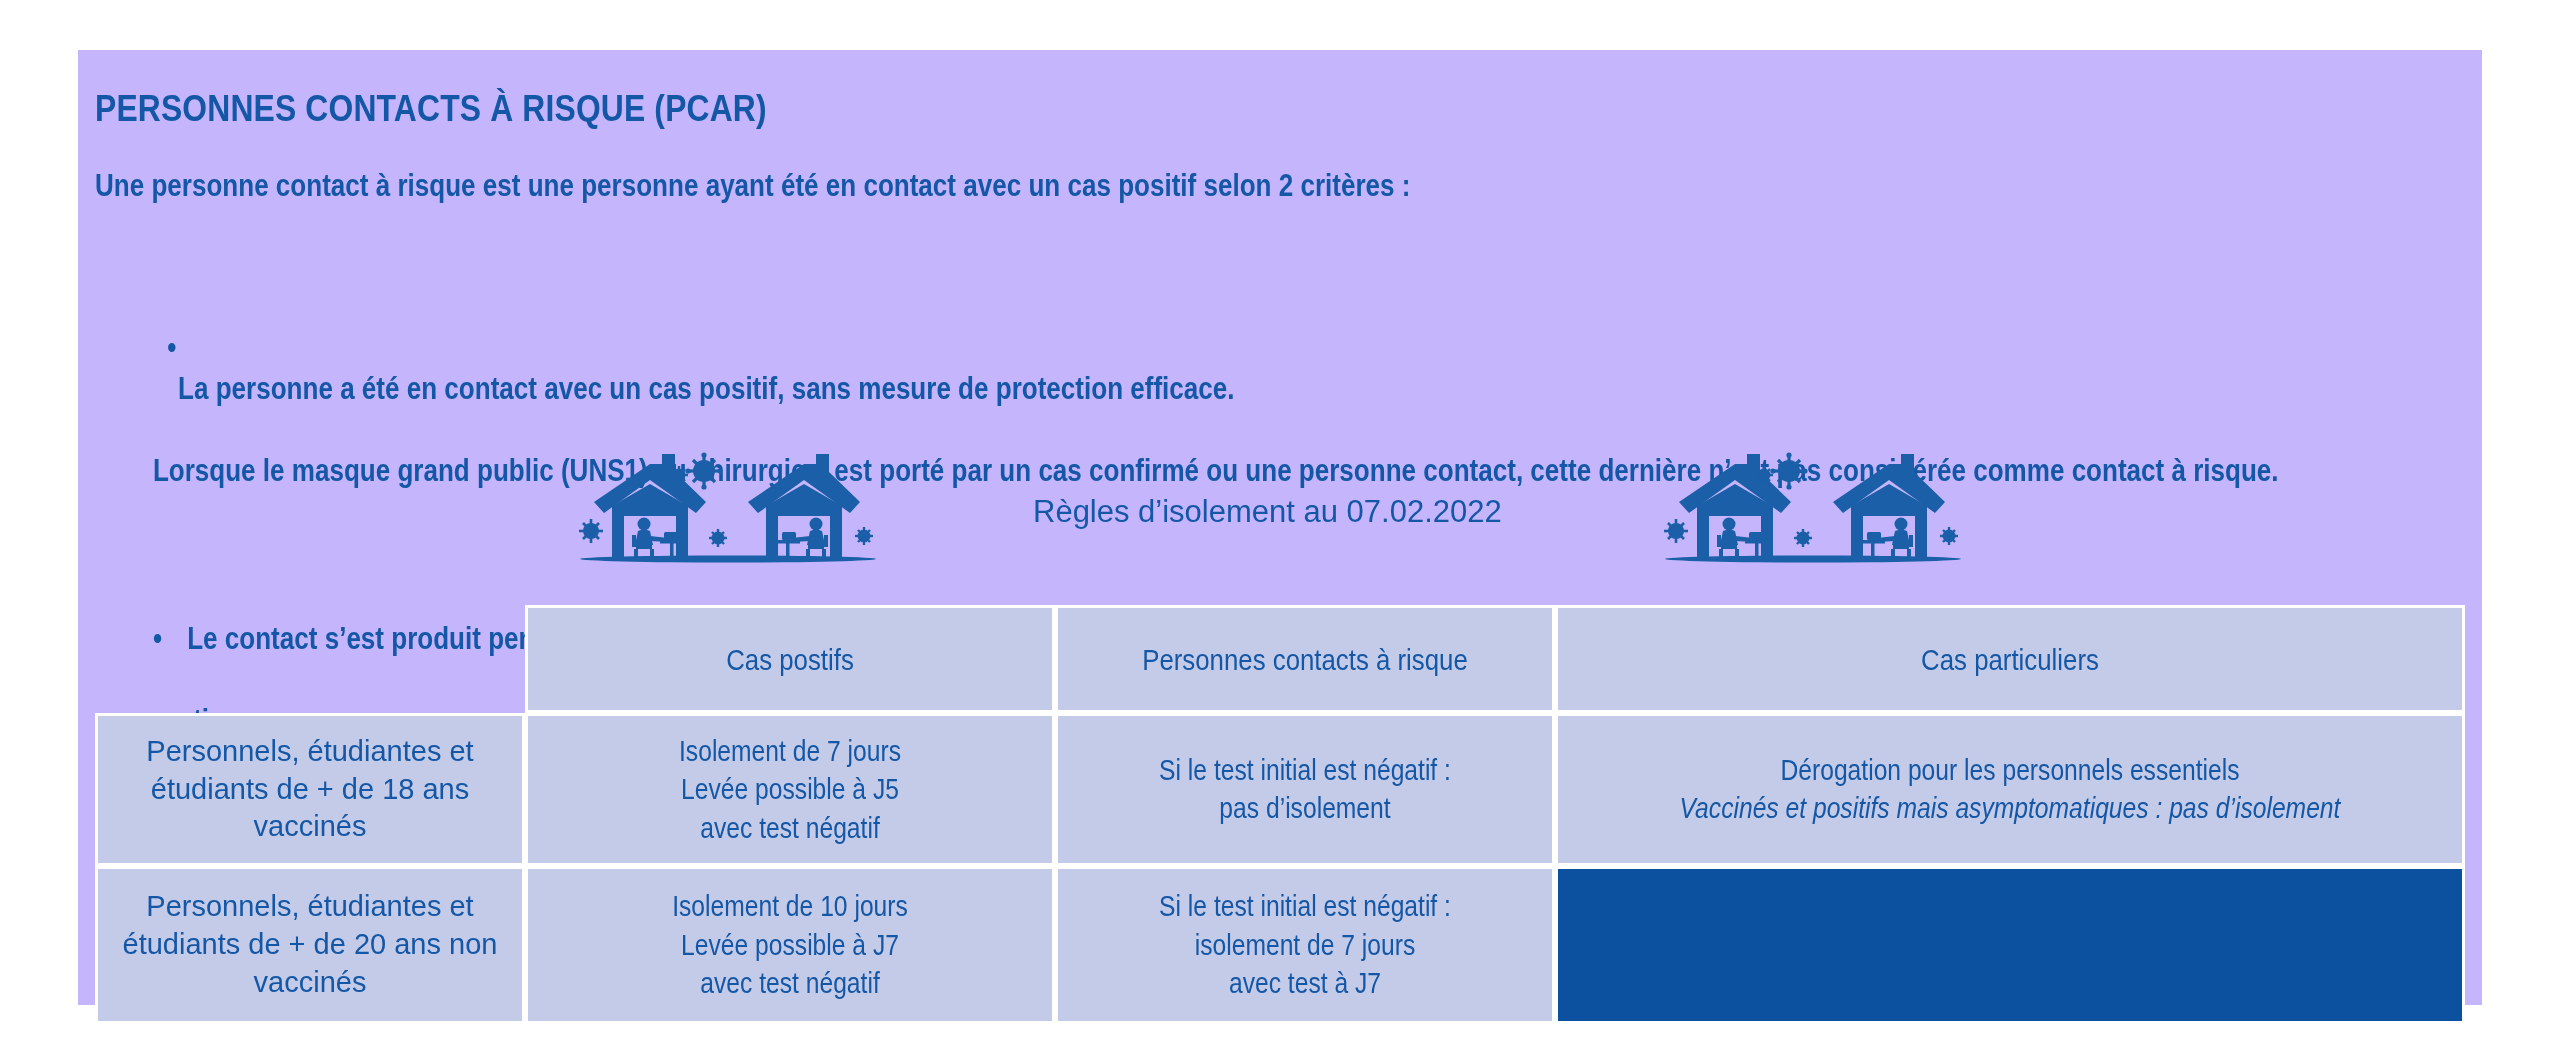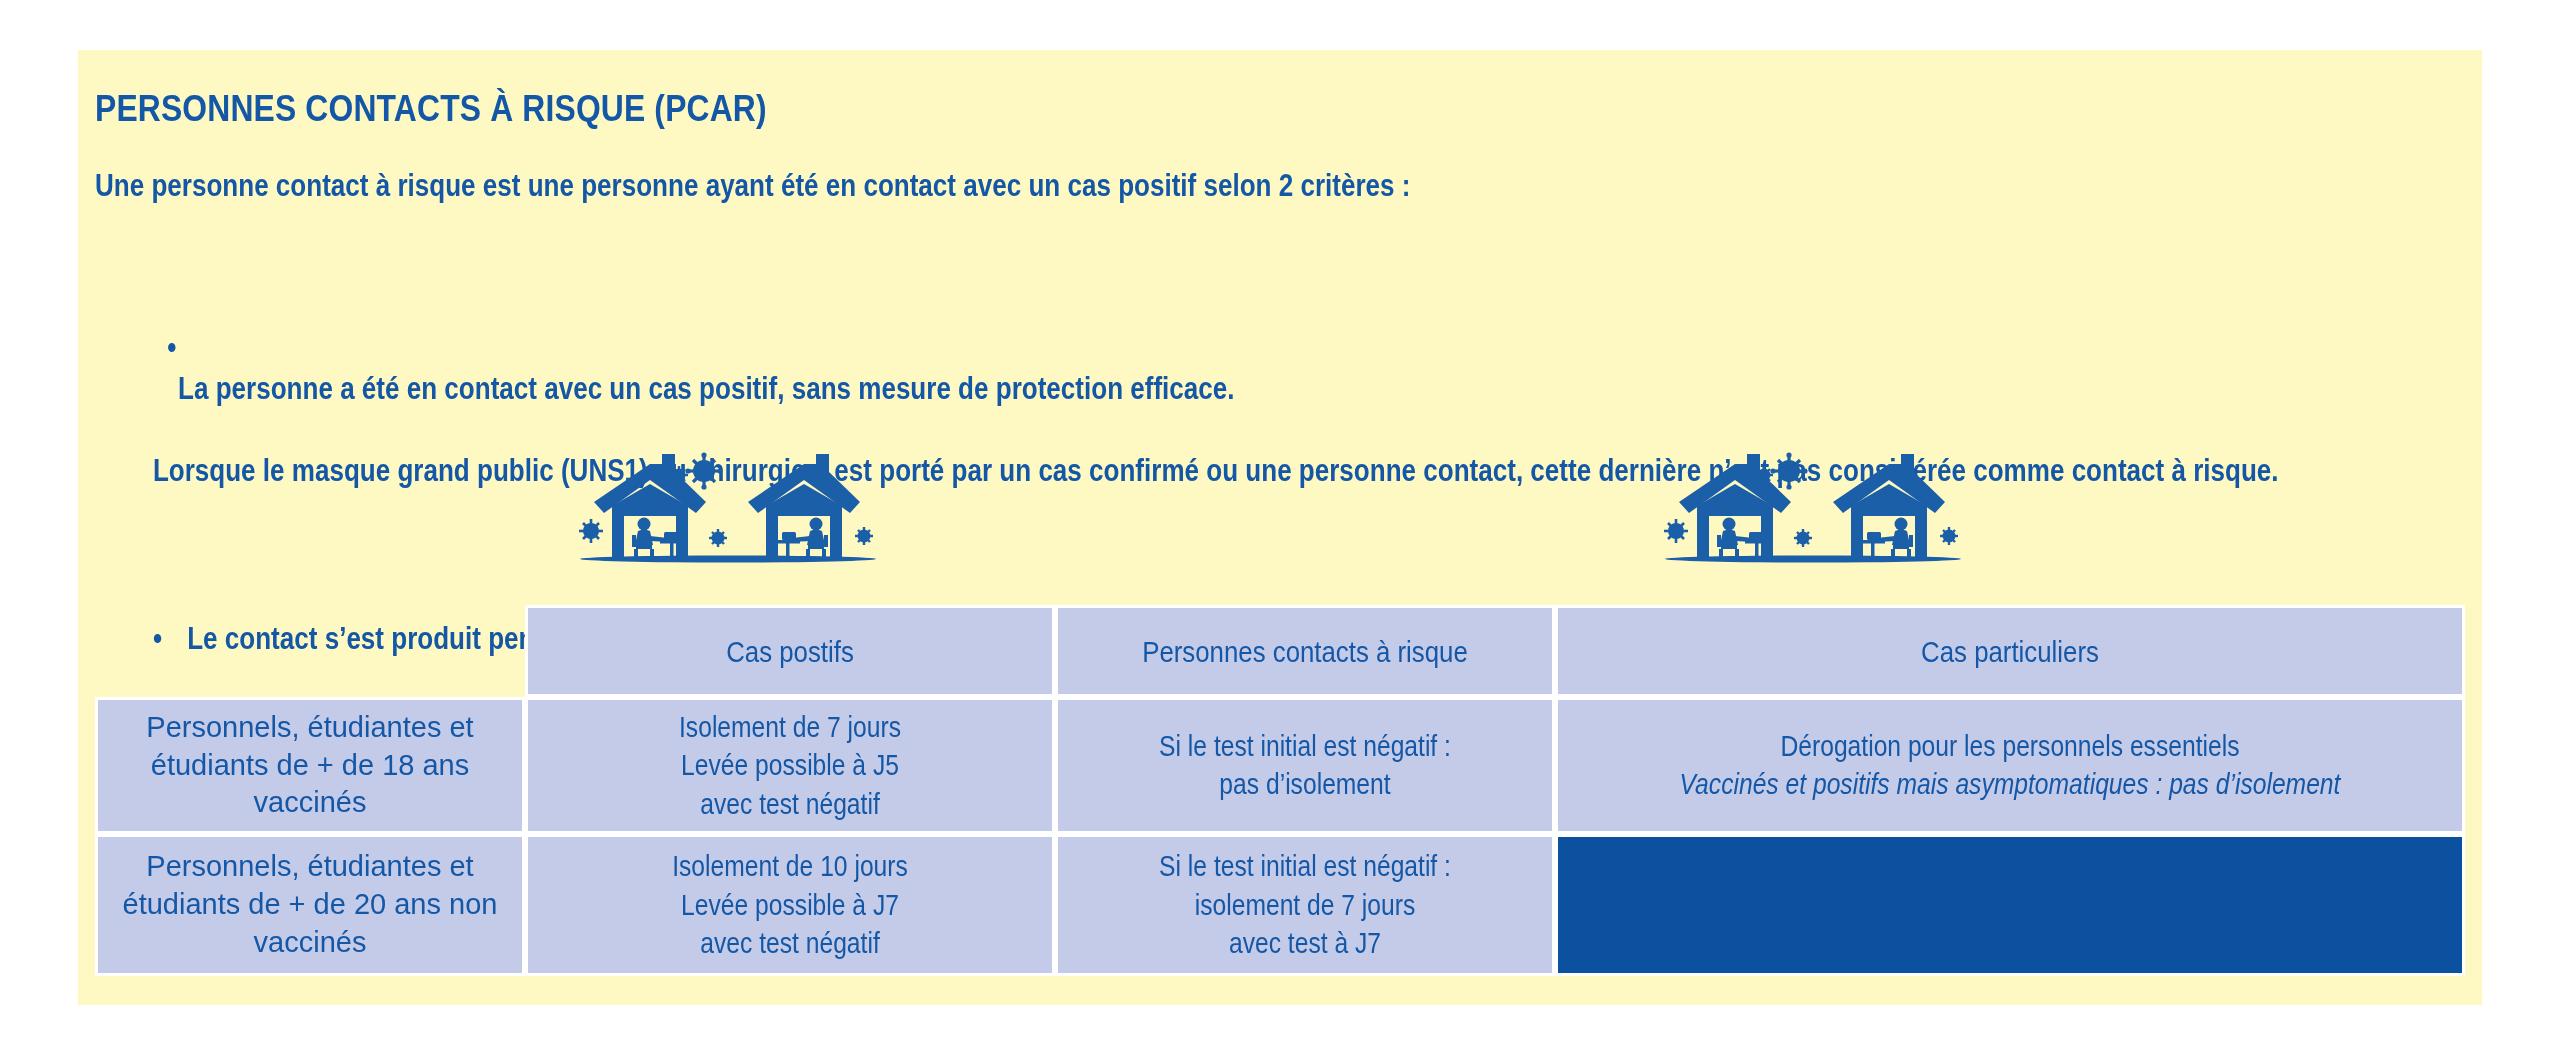--- a/index.html
+++ b/index.html
@@ -15,21 +15,21 @@
     overflow: hidden;
   }
 
   
   .panel {
     position: absolute;
     left: 78px;
     top: 50px;
     width: 2404px;
     height: 955px;
-    background: #fef9c3;
+    background: #c4b5fd;
     box-sizing: border-box;
   }
 
   
   .title {
     position: absolute;
     left: 17px;
     top: 38px;
     font-size: 37px;
     font-weight: bold;
@@ -98,21 +98,21 @@
     position: absolute;
     left: 17px;
     top: 555px;
     width: 2370px;
     border-collapse: separate;
     border-spacing: 0;
     table-layout: fixed;
   }
   .iso-table td,
   .iso-table th {
-    padding: 8px;
+    padding: 16px;
     margin: 0;
     vertical-align: middle;
     text-align: center;
     font-weight: normal;
   }
 
   .col-cat  { width: 430px; }
   .col-pos  { width: 530px; }
   .col-pcar { width: 500px; }
   .col-part { width: 910px; }
@@ -354,20 +354,21 @@
               <line x1="286" y1="77" x2="286" y2="95"></line>
               <line x1="277" y1="86" x2="295" y2="86"></line>
               <line x1="280" y1="80" x2="292" y2="92"></line>
               <line x1="292" y1="80" x2="280" y2="92"></line>
             </g>
           </g>
         </g>
       </svg>
     </span>
 
+    <div class="rules-caption">Règles d’isolement au 07.02.2022</div>
   </div>
 
   <table class="iso-table">
     <colgroup>
       <col class="col-cat">
         <col class="col-pos">
         <col class="col-pcar">
         <col class="col-part">
     </colgroup>
     <thead>

